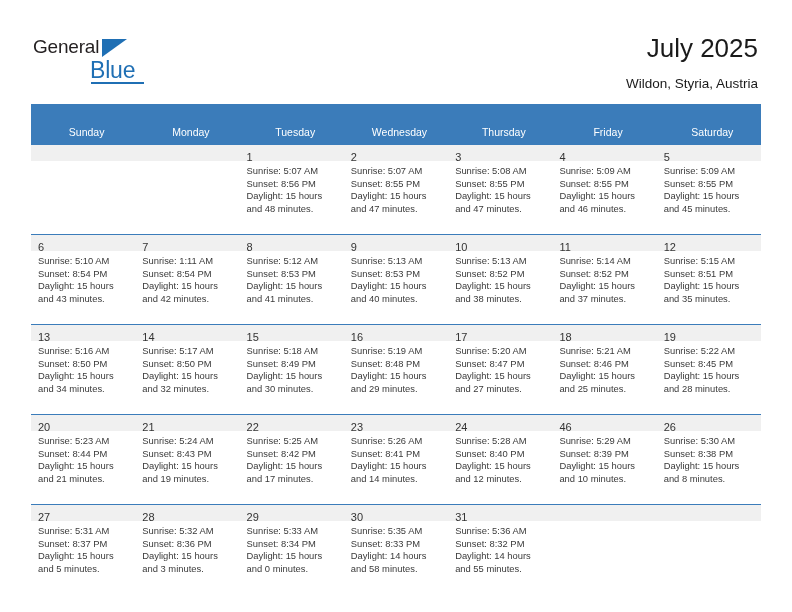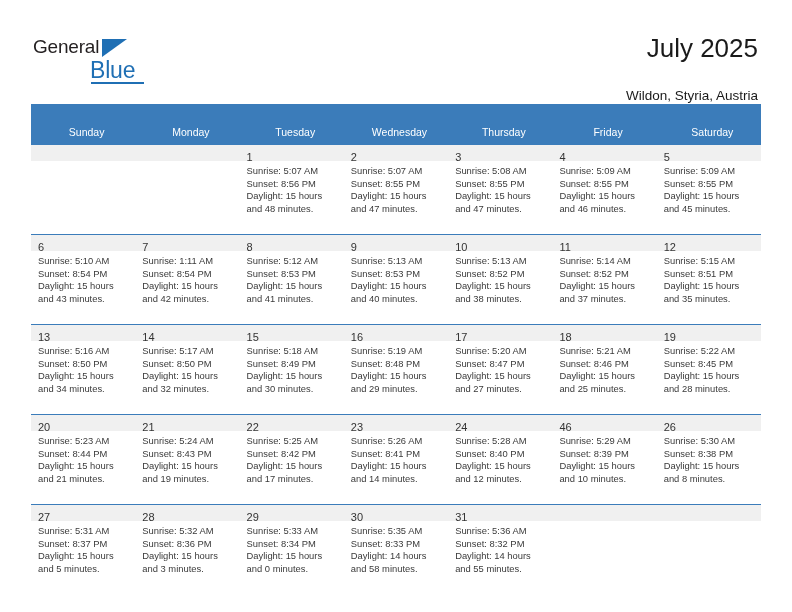--- a/index.html
+++ b/index.html
@@ -76,21 +76,21 @@
     right: 34px;
     top: 33px;
     font-size: 26px;
     color: #1a1a1a;
     text-align: left;
     white-space: nowrap;
   }
   .subtitle {
     position: absolute;
     right: 34px;
-    top: 88px;
+    top: 76px;
     font-size: 13.5px;
     color: #1a1a1a;
     text-align: right;
     white-space: nowrap;
   }
 
   
   .calendar {
     position: absolute;
     left: 31px;

